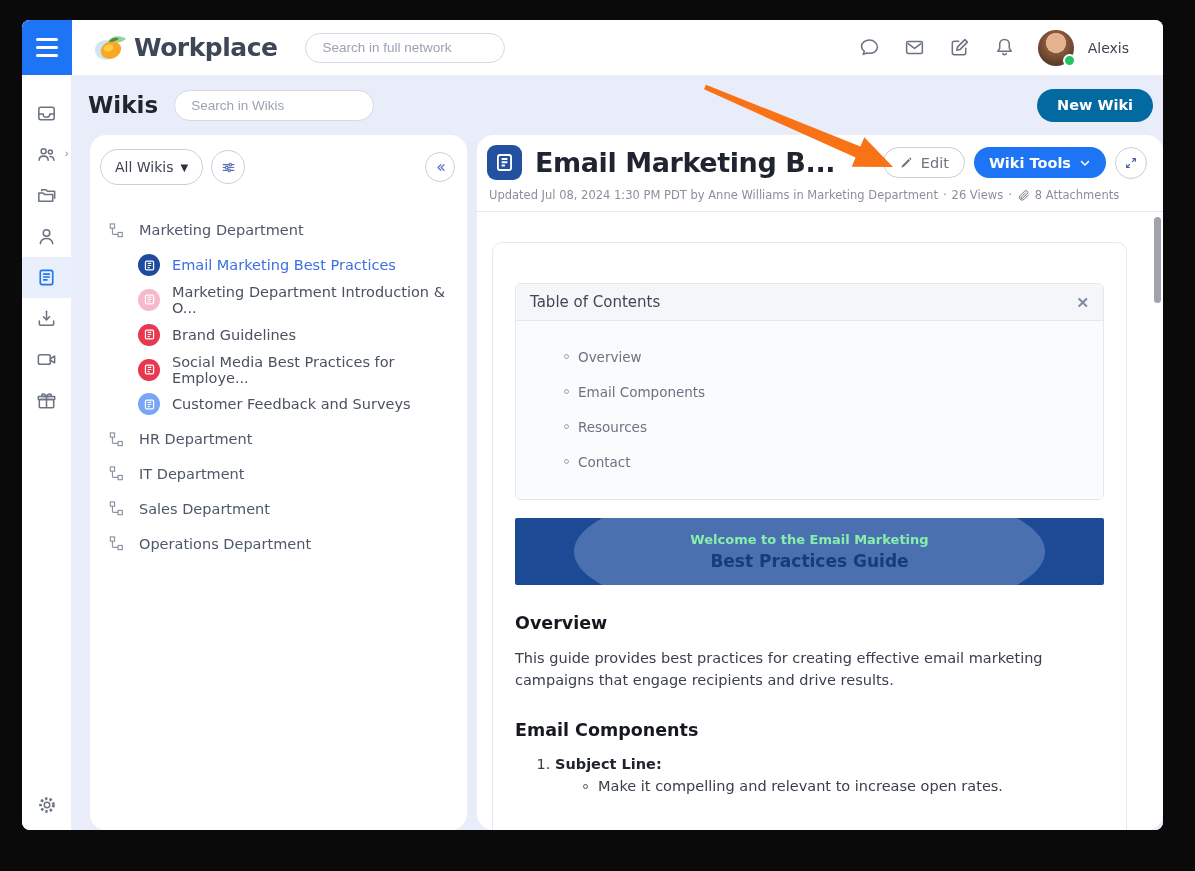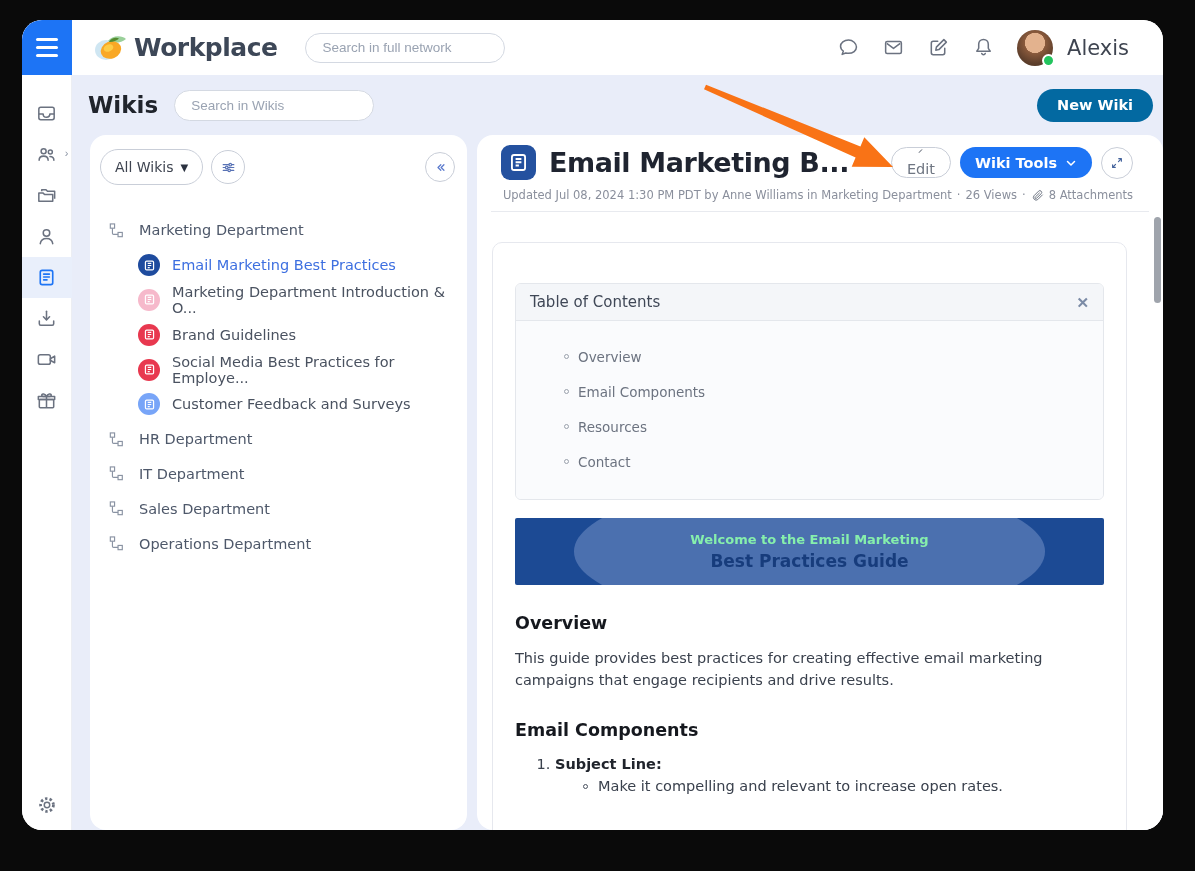--- a/index.html
+++ b/index.html
@@ -1,34 +1,34 @@
 <!DOCTYPE html>
 <html><head>
 <meta charset="utf-8">
 <style>
   * { margin:0; padding:0; box-sizing:border-box; }
   html,body { width:1195px; height:871px; background:#0a0a0a; font-family:"DejaVu Sans","Liberation Sans",sans-serif; }
-  .frame { position:absolute; left:22px; top:20px; width:1141px; height:810px; background:#fff; border-radius:20px; overflow:hidden; }
+  .frame { position:absolute; left:22px; top:20px; width:1141px; height:810px; background:#fff; border-radius:8px; overflow:hidden; }
 
   
   .topbar { height:55px; background:#fff; display:flex; align-items:center; }
   .hamburger { width:50px; height:55px; background:#1D74F5; border:none; cursor:pointer; display:flex; flex-direction:column; align-items:center; justify-content:center; gap:5px; flex:0 0 auto; }
   .hamburger span { display:block; width:22px; height:3px; background:#fff; border-radius:2px; }
   .logo { display:flex; align-items:center; gap:6px; margin-left:22px; }
   .logo-text { font-size:25px; font-weight:800; color:#3D4757; letter-spacing:-0.5px; }
   .pill-search { margin-left:28px; width:200px; height:30px; border:1px solid #D4D9E2; border-radius:16px; padding:0 16px; font-size:13.5px; color:#4A5260; outline:none; background:#fff; }
   .pill-search::placeholder { color:#9AA3B2; }
   .topbar .spacer { flex:1; }
   .top-actions { display:flex; align-items:center; gap:22px; margin-right:34px; }
   .icon-btn { background:none; border:none; cursor:pointer; color:#6B7280; display:flex; align-items:center; padding:0; }
   .ic { display:block; }
   .avatar-wrap { position:relative; width:36px; height:36px; }
   .avatar { width:36px; height:36px; border-radius:50%; background:radial-gradient(circle at 50% 36%, #E3B28E 34%, #8A5A3C 35%, #5D3E2B 70%, #4C3322 100%); }
   .status-dot { position:absolute; right:-2px; bottom:-1px; width:13px; height:13px; border-radius:50%; border:2px solid #fff; }
-  .user-name { font-size:21px; color:#3E4450; margin-left:-8px; }
+  .user-name { font-size:14px; color:#3E4450; margin-left:-8px; }
 
   
   .mainrow { display:flex; height:755px; }
   .rail { width:50px; background:#fff; border-right:1px solid #ECEEF3; display:flex; flex-direction:column; align-items:center; padding-top:18px; flex:0 0 auto; position:relative; }
   .rail-item { width:50px; height:41px; display:flex; align-items:center; justify-content:center; color:#6B7280; background:none; border:none; cursor:pointer; position:relative; }
   .rail-item.active { background:#E9EFFB; color:#1D74F5; }
   .rail-chev { position:absolute; right:3px; top:13px; font-size:11px; color:#8A93A3; }
   .rail-bottom { position:absolute; bottom:14px; left:0; width:50px; display:flex; justify-content:center; }
 
   .content { flex:1; background:#E9EDF9; display:flex; flex-direction:column; min-width:0; }
@@ -51,27 +51,27 @@
   .tree li { display:flex; align-items:center; height:34.8px; cursor:pointer; }
   .tree .dept { gap:14px; color:#4E586A; }
   .tree .dept .dept-label { font-size:14.5px; }
   .tree .wiki { padding-left:30px; gap:12px; color:#4A5260; }
   .tree .wiki .wiki-label { font-size:14.5px; }
   .tree .wiki.selected .wiki-label { color:#3D6FE0; }
   .wiki-dot { width:22px; height:22px; border-radius:50%; display:flex; align-items:center; justify-content:center; flex:0 0 auto; }
   .dept-ic { color:#8A93A3; flex:0 0 auto; }
 
   
-  .page-card { flex:1; background:#fff; border-radius:16px; position:relative; overflow:hidden; display:flex; flex-direction:column; min-width:0;align-items:center; }
+  .page-card { flex:1; background:#fff; border-radius:16px; position:relative; overflow:hidden; display:flex; flex-direction:column; min-width:0; }
   .page-header { padding:10px 16px 0 10px; border-bottom:1px solid #E8EAEF; }
   .ph-row { display:flex; align-items:center; }
   .page-icon { width:35px; height:35px; border-radius:9px; display:flex; align-items:center; justify-content:center; flex:0 0 auto; }
   .page-title { font-size:27px; font-weight:800; color:#1F2430; margin-left:13px; letter-spacing:-0.4px; white-space:nowrap; }
   .ph-actions { margin-left:auto; display:flex; align-items:center; gap:9px; }
-  .btn-edit { display:flex; align-items:center; gap:7px; height:31px; padding:0 15px; border:1px solid #C9CED8; border-radius:17px; background:#fff; color:#6F7682; font-size:14.5px; cursor:pointer; font-family:inherit;flex-direction:column; }
+  .btn-edit { display:flex; align-items:center; gap:7px; height:31px; padding:0 15px; border:1px solid #C9CED8; border-radius:17px; background:#fff; color:#6F7682; font-size:14.5px; cursor:pointer; font-family:inherit; }
   .btn-tools { display:flex; align-items:center; gap:8px; height:31px; padding:0 15px; border:none; border-radius:17px; color:#fff; font-size:14.5px; font-weight:700; cursor:pointer; font-family:inherit; }
   .btn-expand { width:32px; height:32px; border-radius:50%; border:1px solid #C9CED8; background:#fff; color:#44639C; display:flex; align-items:center; justify-content:center; cursor:pointer; }
   .meta { display:flex; align-items:center; gap:5px; font-size:11.5px; color:#8A8F9C; padding:8px 0 9px 2px; }
   .meta .clip { color:#6B7280; }
 
   .page-body { flex:1; padding:30px 36px 0 15px; overflow:hidden; }
   .inner-card { border:1px solid #E6E8EE; border-radius:10px; background:#fff; padding:40px 22px 24px 22px; min-height:620px; }
 
   .toc { border:1px solid #E4E7EC; border-radius:6px; overflow:hidden; }
   .toc-head { background:#F4F6F9; border-bottom:1px solid #E4E7EC; display:flex; align-items:center; padding:9px 14px; }

